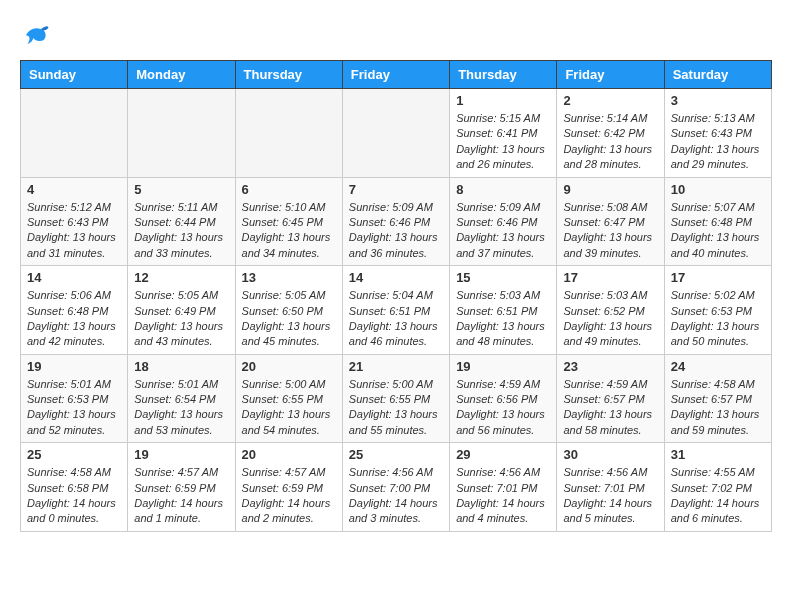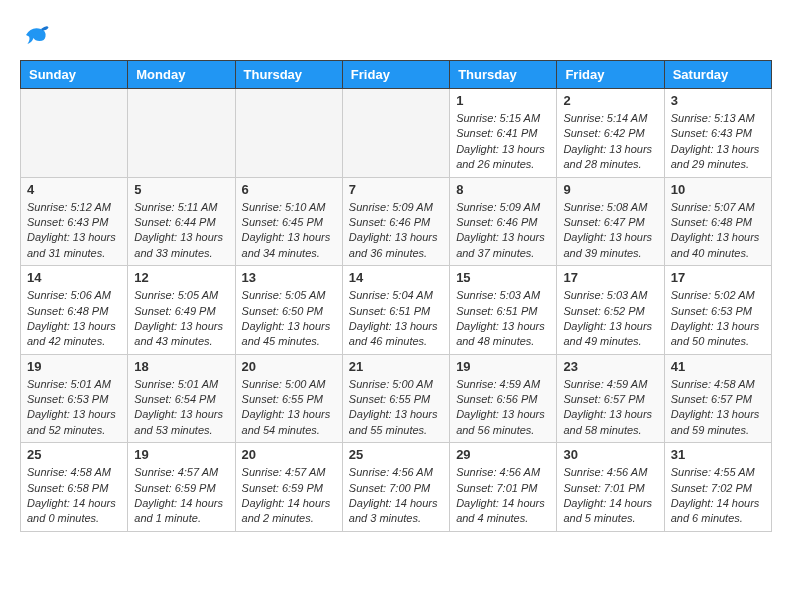--- a/index.html
+++ b/index.html
@@ -218,21 +218,21 @@
         </td>
         <td>
           <span class="day-number">19</span>
           <div class="day-info">Sunrise: 4:59 AM<br>Sunset: 6:56 PM<br>Daylight: 13 hours<br>and 56 minutes.</div>
         </td>
         <td>
           <span class="day-number">23</span>
           <div class="day-info">Sunrise: 4:59 AM<br>Sunset: 6:57 PM<br>Daylight: 13 hours<br>and 58 minutes.</div>
         </td>
         <td>
-          <span class="day-number">41</span>
+          <span class="day-number">24</span>
           <div class="day-info">Sunrise: 4:58 AM<br>Sunset: 6:57 PM<br>Daylight: 13 hours<br>and 59 minutes.</div>
         </td>
       </tr>
       <tr>
         <td>
           <span class="day-number">25</span>
           <div class="day-info">Sunrise: 4:58 AM<br>Sunset: 6:58 PM<br>Daylight: 14 hours<br>and 0 minutes.</div>
         </td>
         <td>
           <span class="day-number">19</span>

